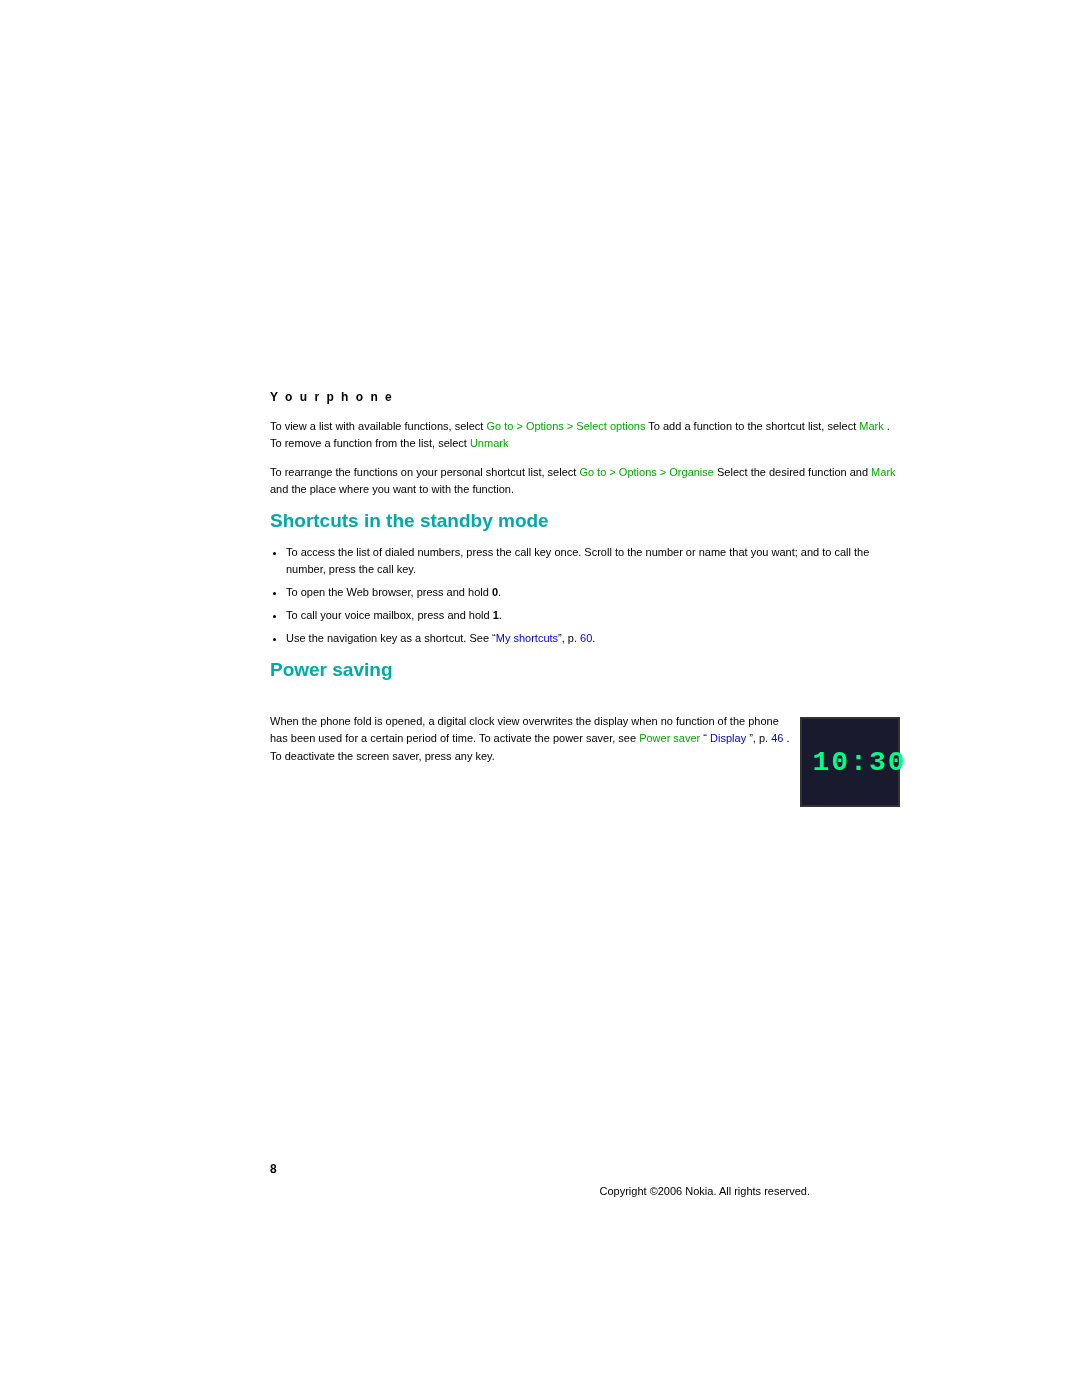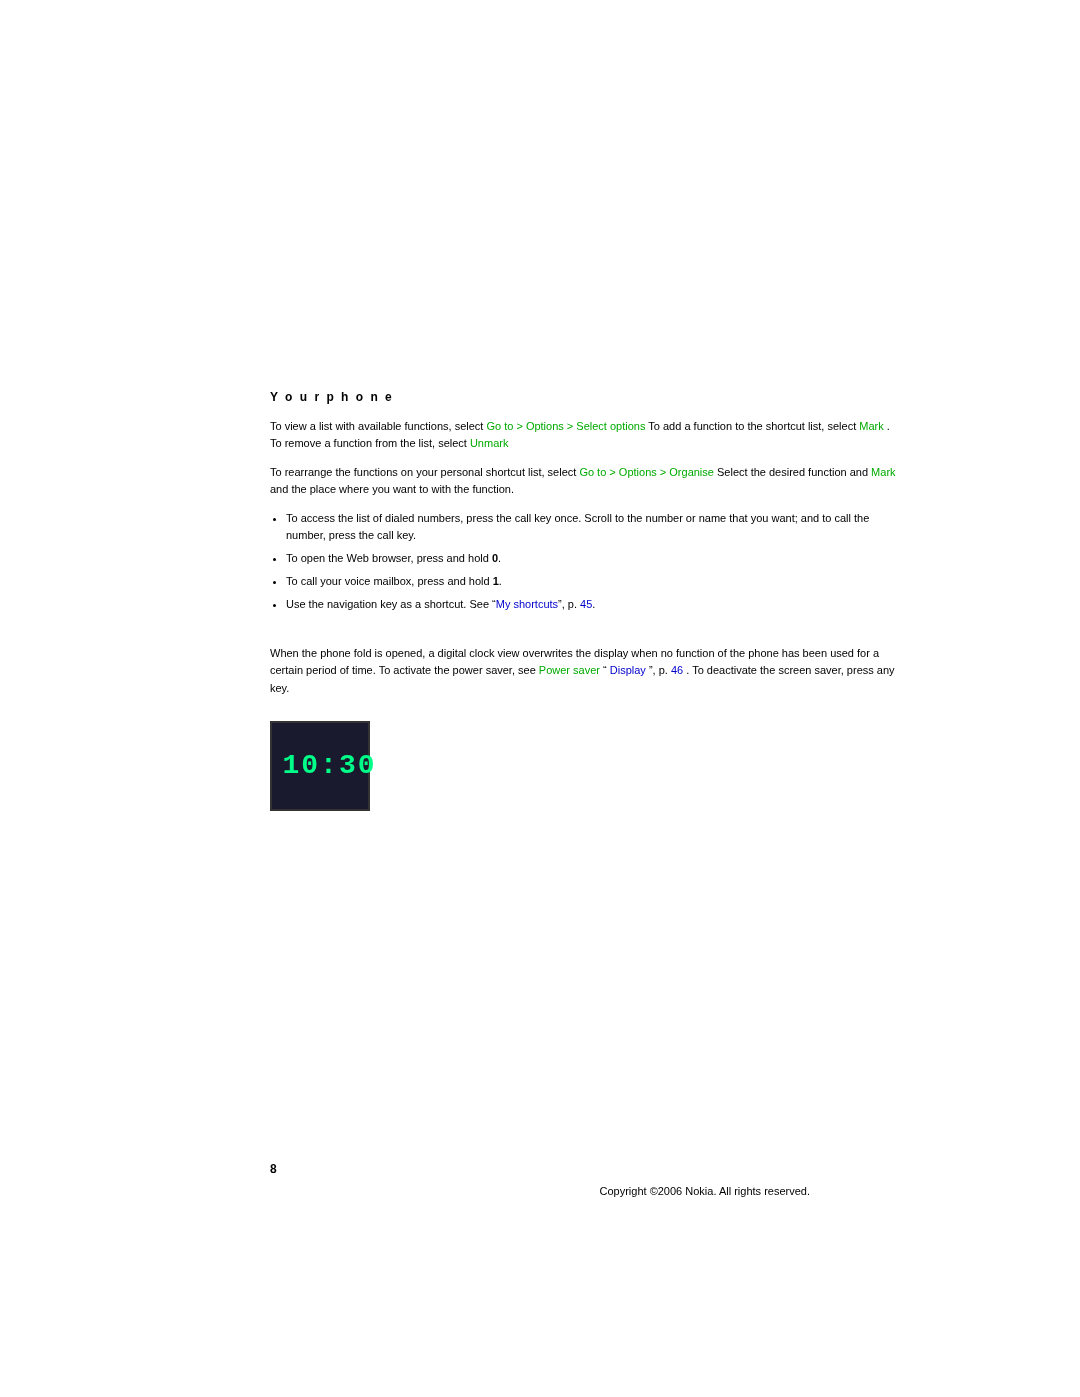--- a/index.html
+++ b/index.html
@@ -75,21 +75,20 @@
       margin-bottom: 6px;
       list-style-type: disc;
     }
 
     .power-saving-section {
       margin-top: 6px;
     }
 
     .power-saving-content {
       display: flex;
-      flex-direction: column;
       gap: 8px;
       align-items: flex-start;
       margin-top: 32px;
     }
 
     .power-saving-text {
       flex: 1;
     }
 
     .clock-display {
@@ -158,37 +157,39 @@
     <p class="body-text">
       <span>To rearrange the functions on your personal shortcut list, select </span>
       <span class="link-green">Go to</span>
       <span class="link-green">&gt; Options</span>
       <span class="link-green">&gt; Organise</span>
       <span>Select the desired function and </span>
       <span class="link-green">Mark</span>
       <span>and the place where you want to with the function.</span>
     </p>
 
+    <h2 class="section-heading">Shortcuts in the standby mode</h2>
 
     <ul class="bullet-list">
       <li>
         <span>To access the list of dialed numbers, press the call key once. Scroll to the number or name that you want; and to call the number, press the call key.</span>
       </li>
       <li>
         <span>To open the Web browser, press and hold <strong>0</strong>.</span>
       </li>
       <li>
         <span>To call your voice mailbox, press and hold <strong>1</strong>.</span>
       </li>
       <li>
-        <span>Use the navigation key as a shortcut. See “<span class="link-blue">My shortcuts</span>”, p. <span class="link-blue">45</span>.</span>
+        <span>Use the navigation key as a shortcut. See “<span class="link-blue">My shortcuts</span>”, p. <span class="link-blue">60</span>.</span>
       </li>
     </ul>
 
     <div class="power-saving-section">
+      <h2 class="section-heading">Power saving</h2>
 
       <div class="power-saving-content">
         <div class="power-saving-text">
           <p class="body-text">
             <span>When the phone fold is opened, a digital clock view overwrites the display when no function of the phone has been used for a certain period of time. To activate the power saver, see </span>
             <span class="link-green">Power saver</span>
             <span> “</span>
             <span class="link-blue">Display</span>
             <span>”, p. </span>
             <span class="link-blue">46</span>

